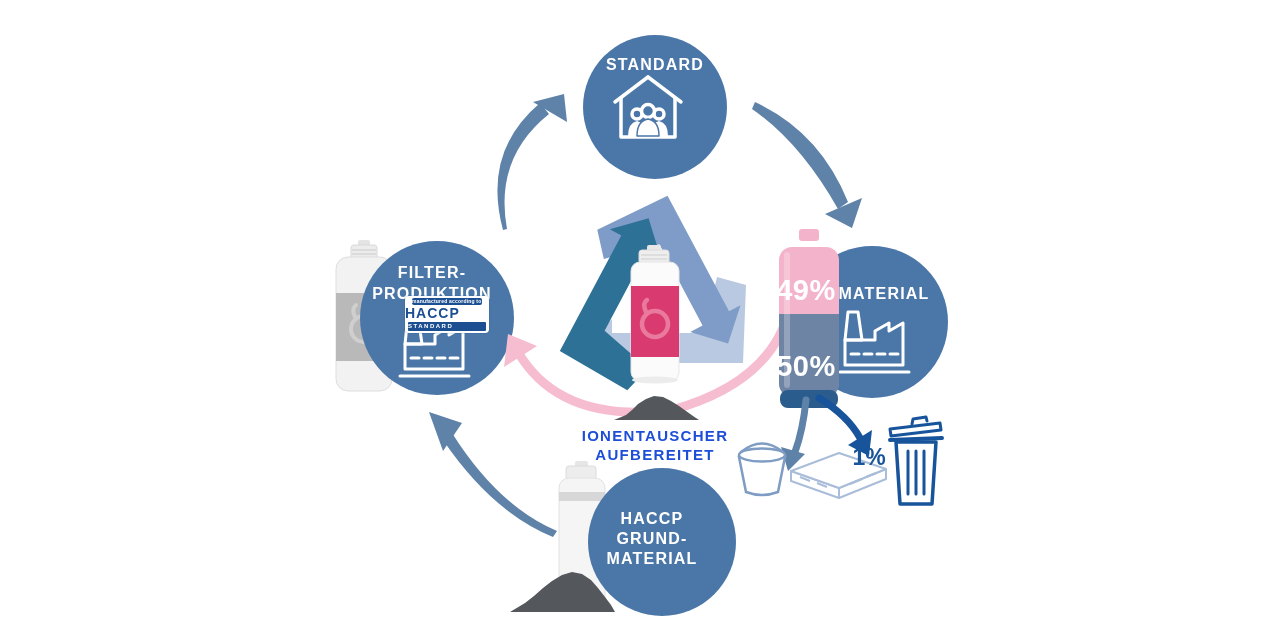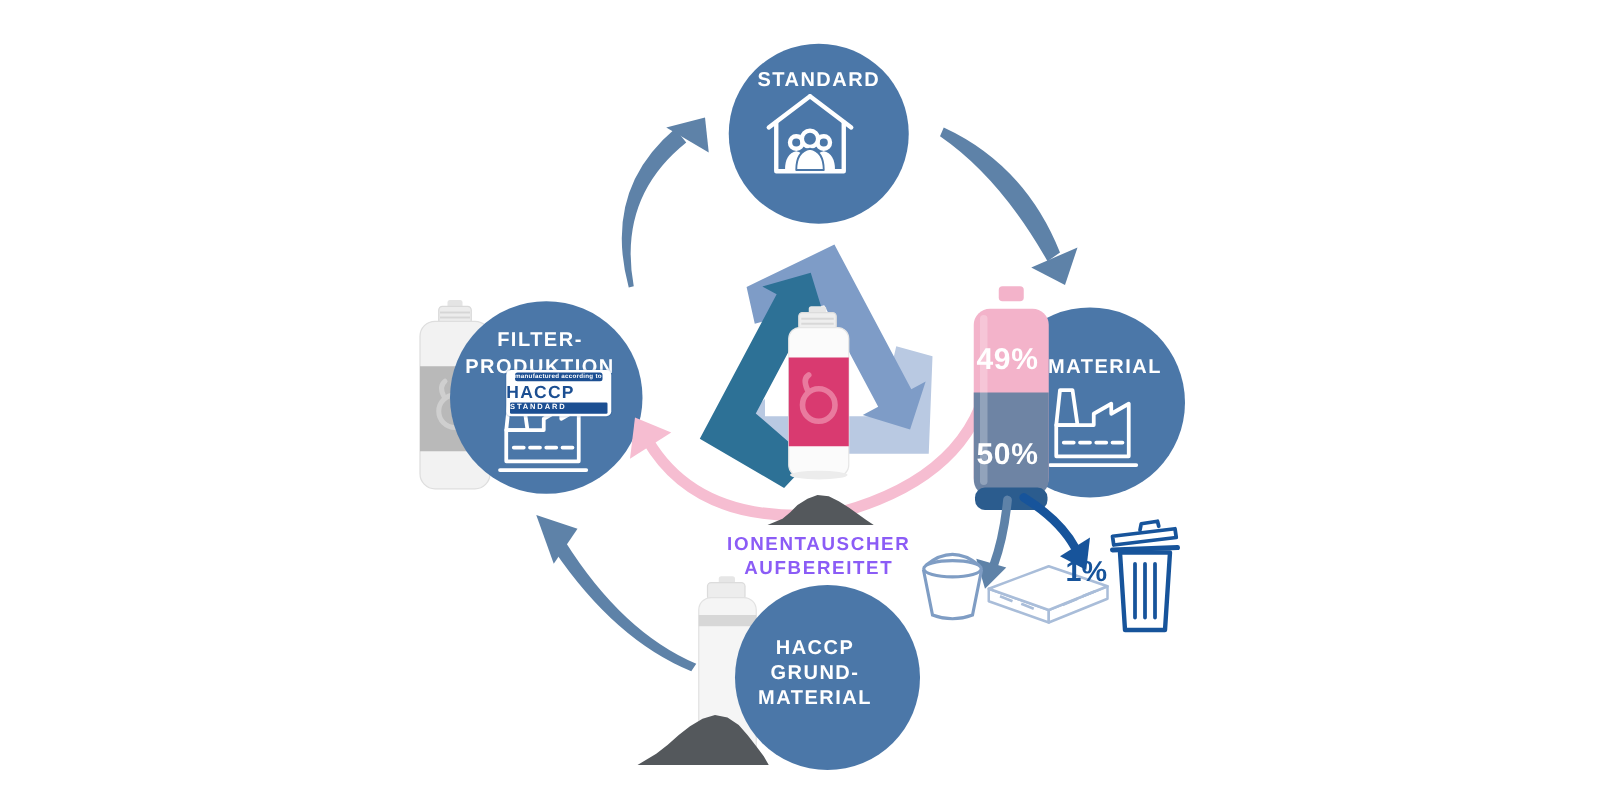--- a/index.html
+++ b/index.html
@@ -3,23 +3,23 @@
 <meta charset="utf-8">
 <style>
   html,body{margin:0;padding:0;background:#fff;}
   .stage{
     position:relative;width:1280px;height:640px;background:#ffffff;overflow:hidden;
     font-family:"Liberation Sans", sans-serif;
   }
   .stage svg{position:absolute;left:0;top:0;}
   .txt{position:absolute;font-weight:bold;text-align:center;z-index:6;}
   .circle-label{color:#ffffff;font-size:16px;letter-spacing:1.2px;line-height:21px;}
-  .pct{color:#ffffff;font-size:24px;letter-spacing:0.5px;z-index:7;}
+  .pct{color:#ffffff;font-size:29px;letter-spacing:0.5px;z-index:7;}
   .pct-dark{color:#17549b;font-size:23px;z-index:7;}
-  .caption{color:#8b5cf6;font-size:15px;letter-spacing:1.3px;line-height:19px;z-index:7;}
+  .caption{color:#1d4ed8;font-size:15px;letter-spacing:1.3px;line-height:19px;z-index:7;}
   .haccp{
     position:absolute;left:405px;top:296px;width:84px;z-index:8;
     background:#ffffff;border-radius:4px;padding:2px 0 2px 0;
     box-shadow:0 0 0 1px rgba(28,79,146,0.15);
   }
   .haccp .mini{
     margin:0 7px;background:#1c4f92;color:#fff;border-radius:2px;
     font-size:5px;font-weight:bold;line-height:7px;letter-spacing:0.2px;
   }
   .haccp .big{

